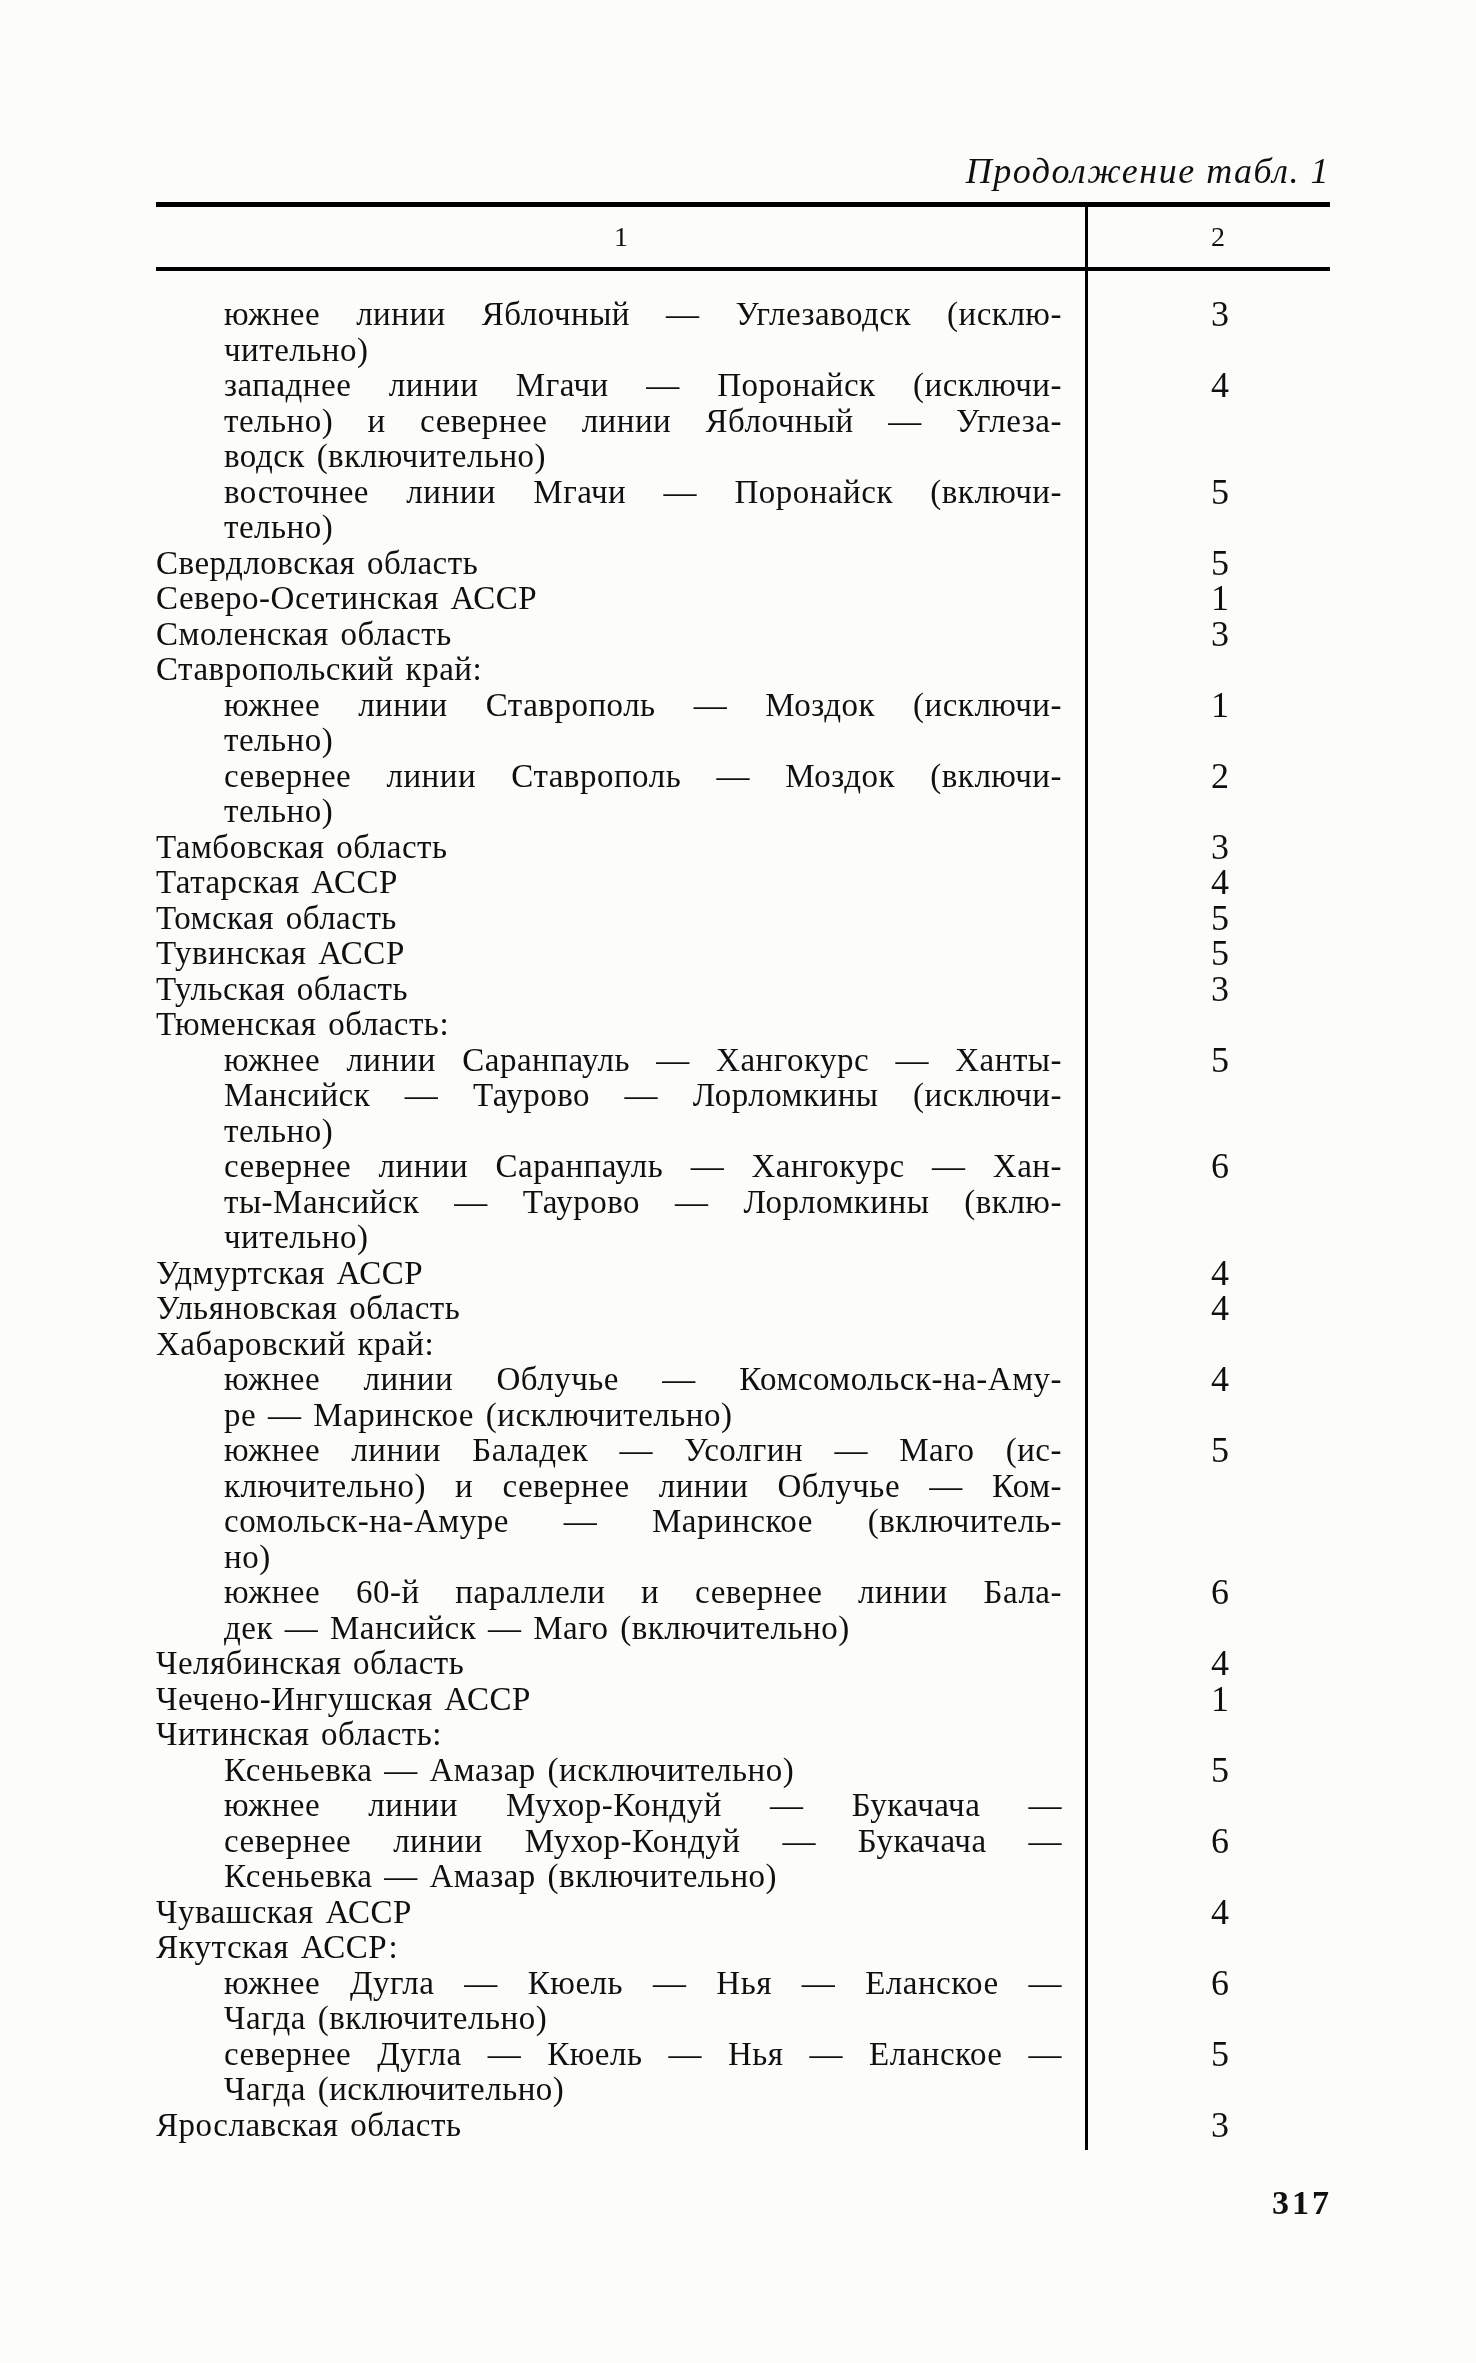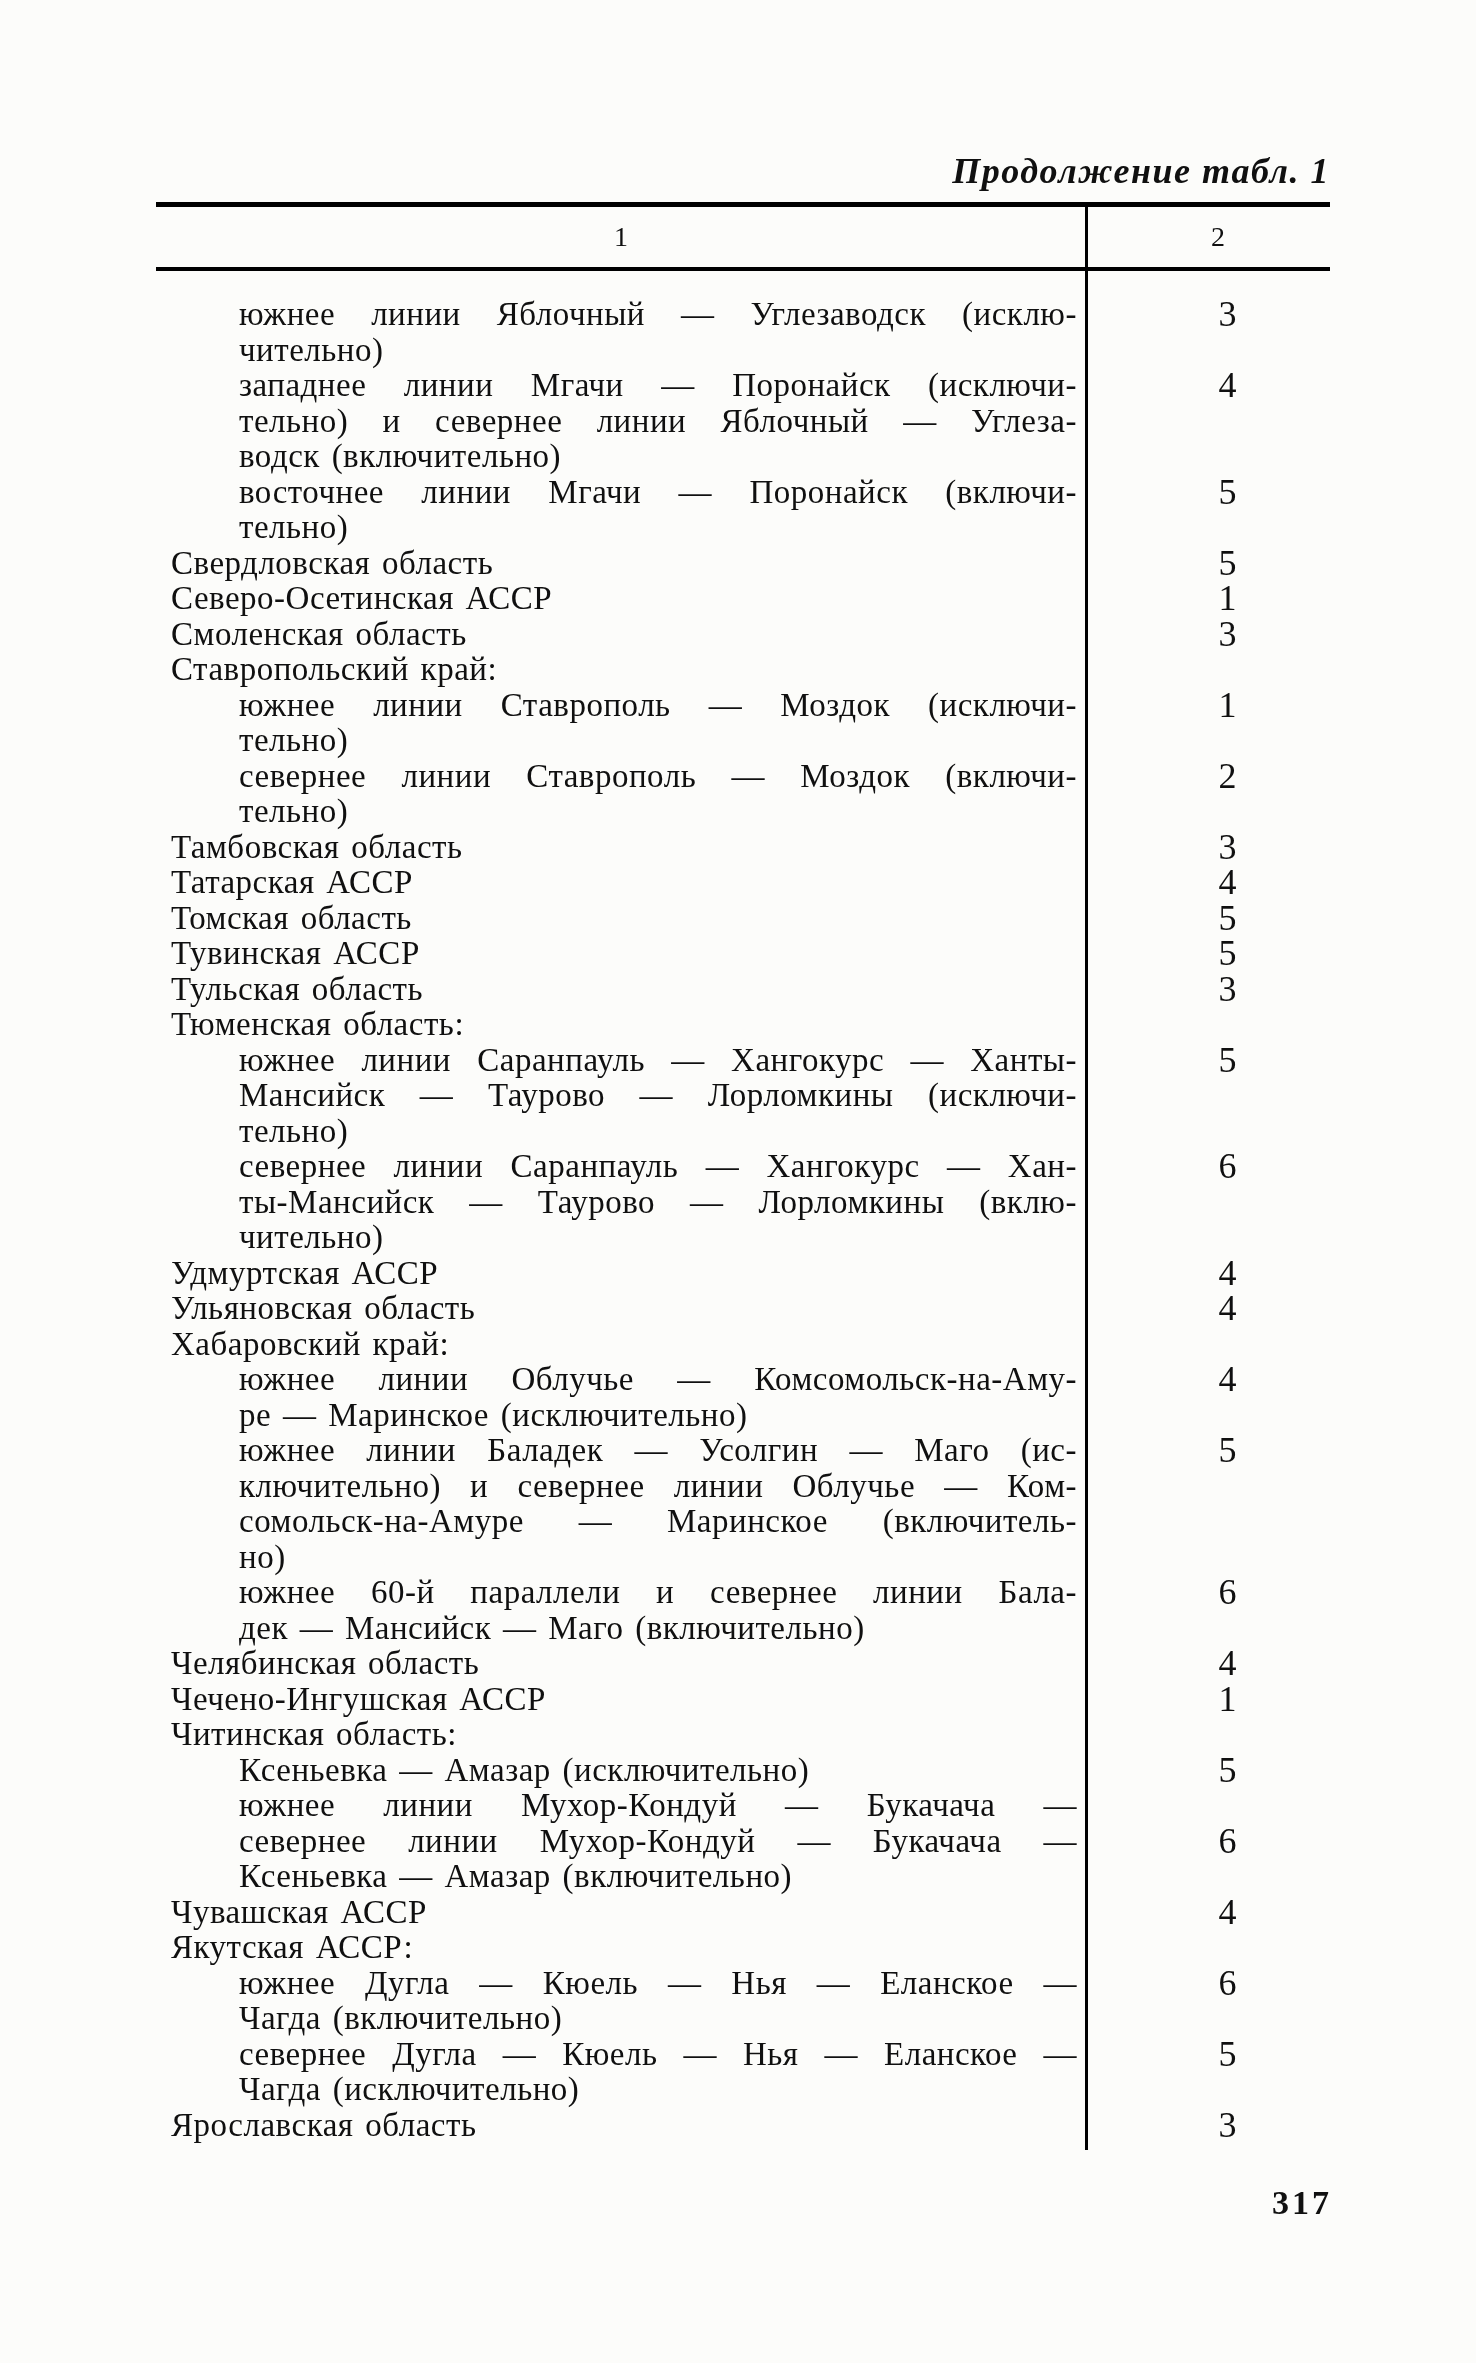--- a/index.html
+++ b/index.html
@@ -9,21 +9,21 @@
     background:#fcfcfa;
     color:#101010;
     font-family:"Liberation Serif", serif;
     overflow:hidden;
   }
   .caption{
     position:absolute;
     top:150px;right:146px;
     font-size:36px;
     font-style:italic;
-    font-weight:700;
+    font-weight:400;
     letter-spacing:1.5px;
     white-space:nowrap;
   }
   .tbl{
     position:absolute;
     left:156px;top:202px;
     width:1174px;
   }
   .rule-top{height:5px;background:#000;}
   .rule-mid{height:4px;background:#000;}
@@ -37,21 +37,21 @@
     line-height:60px;font-size:28px;
     padding-left:20px;
   }
   .vdiv{
     position:absolute;
     left:929px;top:0;
     width:3px;height:1948px;
     background:#000;
   }
   .body{padding-top:26px;}
-  .row{display:flex;align-items:flex-start;margin-left:15px;}
+  .row{display:flex;align-items:flex-start;}
   .txt{
     width:930px;
     box-sizing:border-box;
     padding-right:24px;
     font-size:33px;
     letter-spacing:0.5px;
     word-spacing:3px;
   }
   .row.sub .txt{padding-left:68px;}
   .row.main .txt{padding-left:0;}

